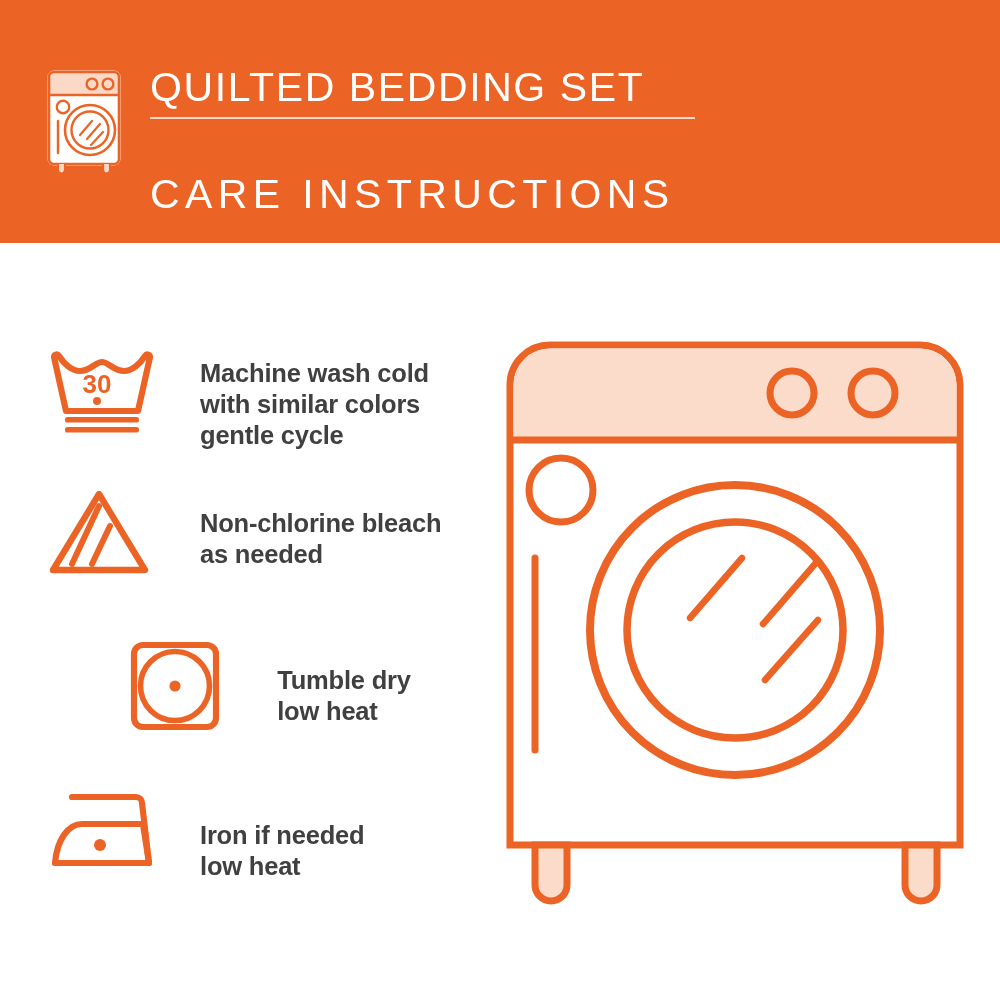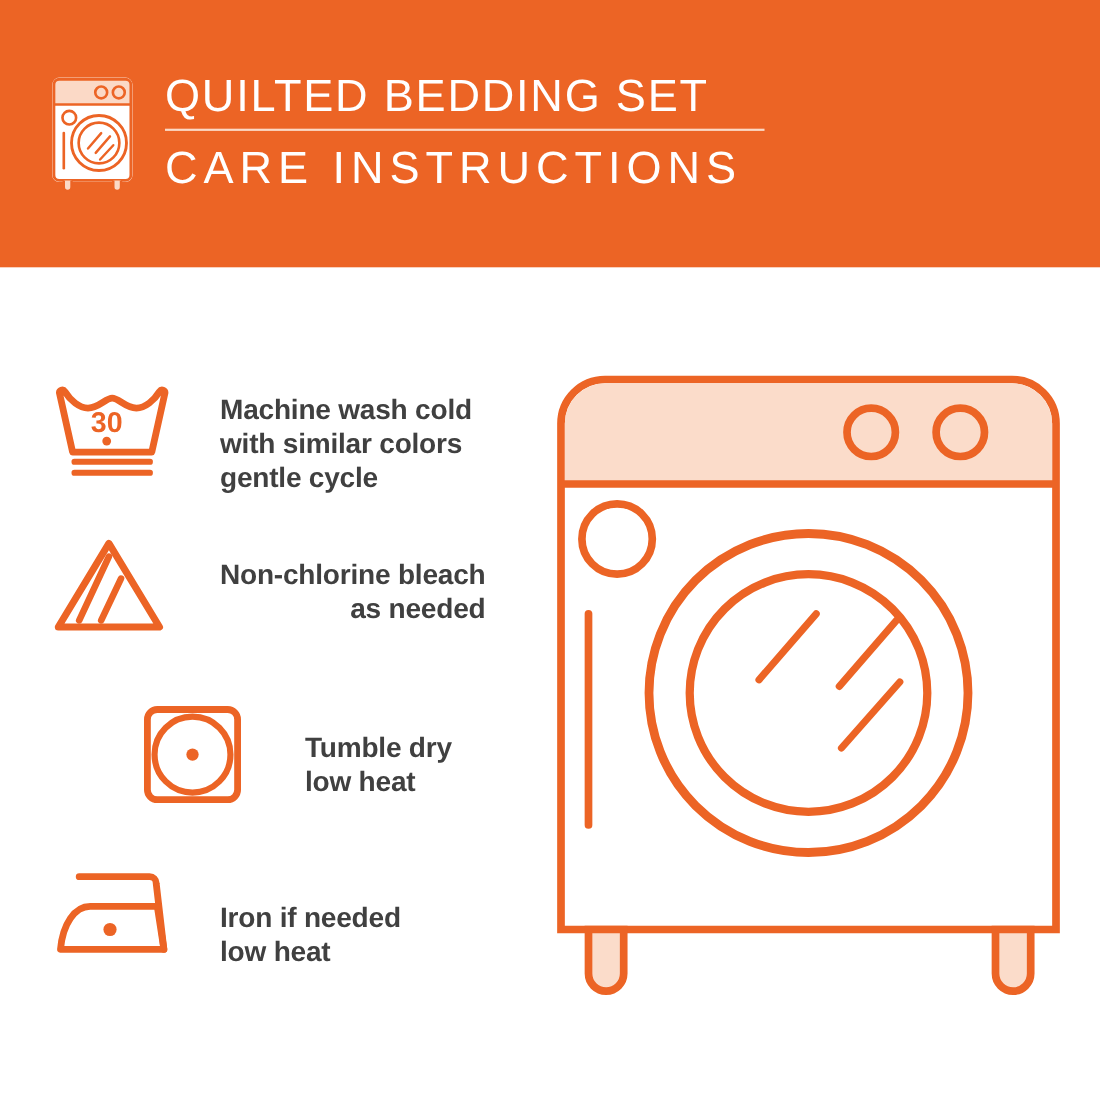--- a/index.html
+++ b/index.html
@@ -60,20 +60,21 @@
     margin: 0 0 9px 0;
   }
   #header-title-sub {
     color: #ffffff;
     font-size: 41px;
     line-height: 48px;
     letter-spacing: 5.4px;
     font-weight: 400;
     white-space: nowrap;
     font-family: "Liberation Sans", sans-serif;
+    margin-top: 42px;
   }
 
   
   #care-list {
     position: absolute;
     left: 0;
     top: 243px;
     width: 500px;
     height: 912px;
   }
@@ -101,21 +102,21 @@
     white-space: pre-line;
     font-family: "Liberation Sans", sans-serif;
   }
 
   #care-row-0 { top: 102px; }
   #care-row-1 { top: 243px; }
   #care-row-2 { top: 395px; justify-content: center; }
   #care-row-3 { top: 542px; }
 
   #care-row-0 .care-label { margin-top: 13px; }
-  #care-row-1 .care-label { margin-top: 22px; text-align: right; }
+  #care-row-1 .care-label { margin-top: 22px; }
   #care-row-2 .care-label { margin-top: 27px; }
   #care-row-3 .care-label { margin-top: 35px; }
 
   
   #washer-illustration {
     position: absolute;
     left: 495px;
     top: 330px;
     width: 480px;
     height: 600px;

